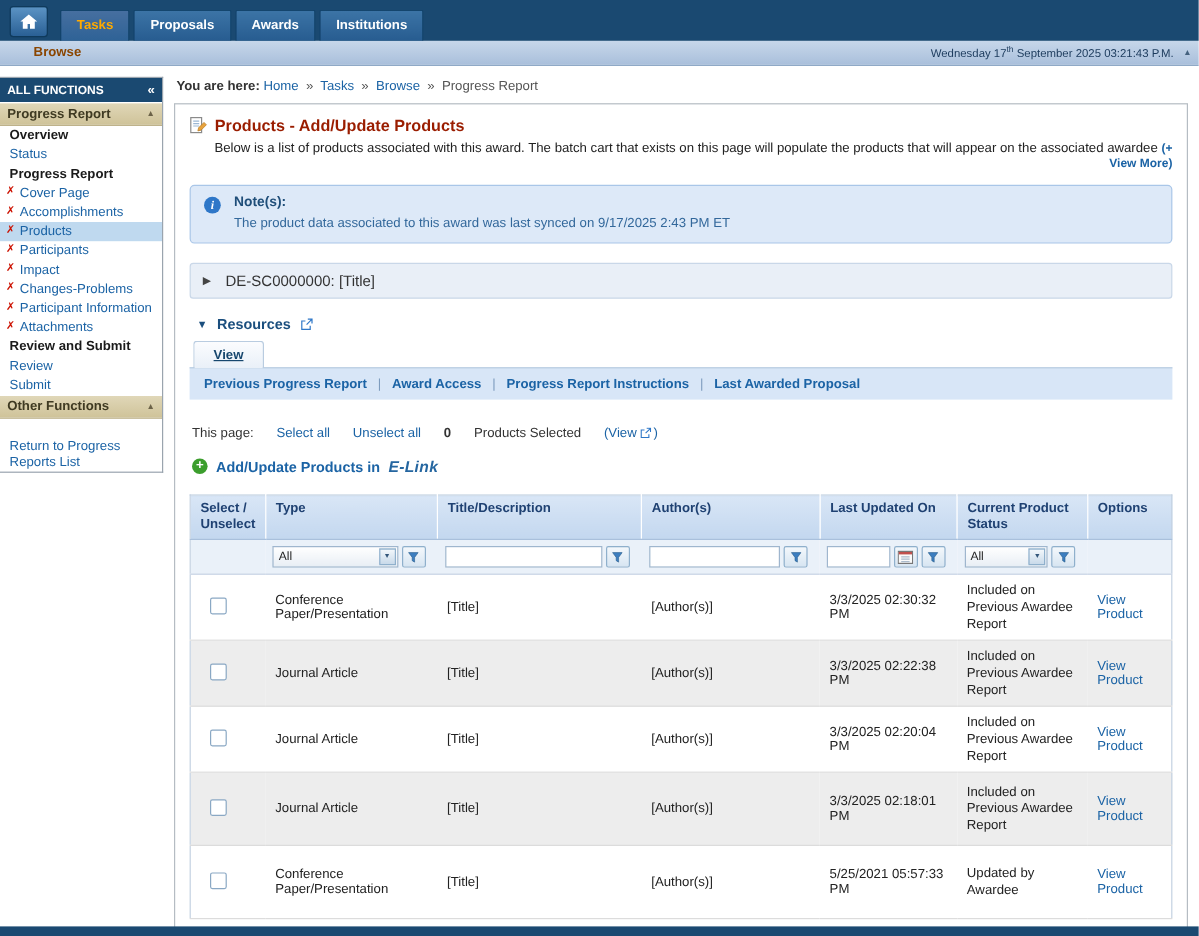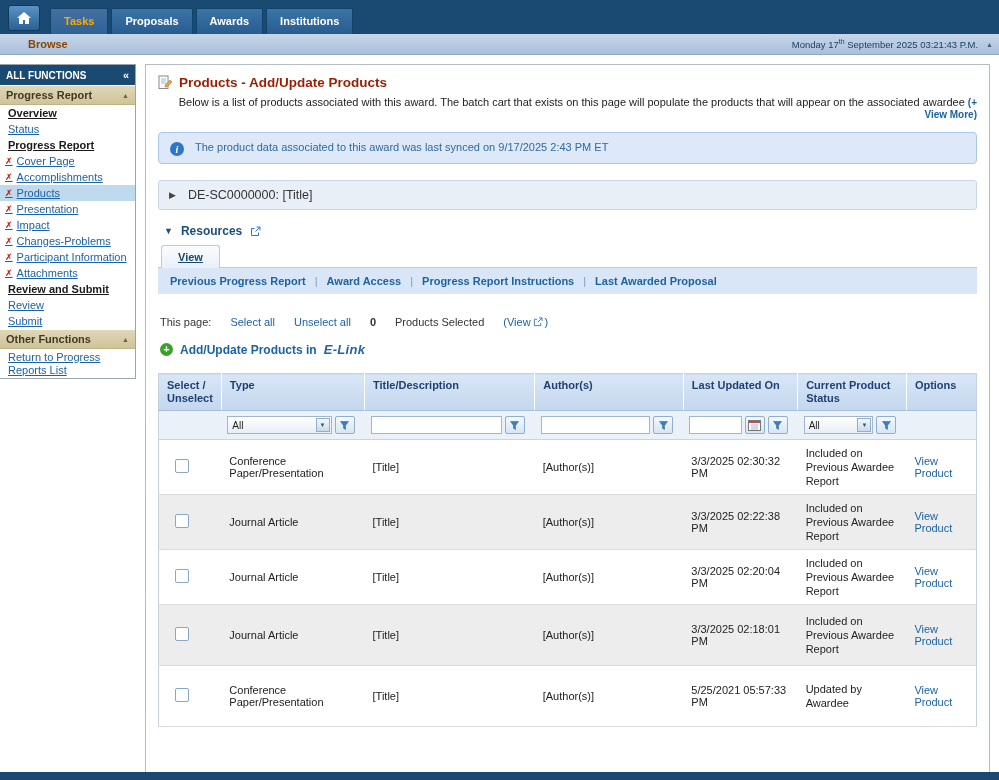--- a/index.html
+++ b/index.html
@@ -55,27 +55,27 @@
     padding:4px 6px; display:flex; justify-content:space-between; align-items:center;
   }
   .sb-collapse { font-size:11px; cursor:pointer; }
   .sb-section {
     background:linear-gradient(#E0D7B8,#CFC399); color:#3F3A22; font-weight:bold;
     font-size:11px; padding:3px 6px; display:flex; justify-content:space-between;
     align-items:center; border-top:1px solid #fff; border-bottom:1px solid #BEB28B; cursor:pointer;
   }
   .sec-arrow { font-size:7px; color:#6B6248; }
   .sb-item {
-    font-size:11px; padding:1.5px 4px 1.5px 8px; display:flex; align-items:center; gap:4px;
-    color:#1B63A5; cursor:pointer; line-height:13px;text-decoration:underline;
+    font-size:11px; padding:1.5px 4px 1.5px 8px; display:flex; align-items:flex-start; gap:4px;
+    color:#1B63A5; cursor:pointer; line-height:13px;
   }
   .sb-item.bold { color:#1a1a1a; font-weight:bold; cursor:default; }
   .sb-item.has-icon { padding-left:5px; }
   .sb-item.selected { background:#BFD9EF; }
-  .sb-item.wrap { display:block; padding-right:6px; }
+  .sb-item.wrap { display:block; padding-right:6px;margin-top:15px; }
   .x-icon { color:#CC1100; font-size:9px; font-weight:bold; line-height:9px; }
 
   
   .main { flex:1; margin:0 9px 0 9px; min-width:0; }
   .breadcrumb { font-size:11px; padding:2px 2px 8px 2px; color:#444; }
   .breadcrumb .bc-prefix { font-weight:bold; color:#333; }
   .bc-sep { color:#555; margin:0 3px; }
   .bc-current { color:#555; }
 
   .panel {
@@ -205,21 +205,21 @@
     <div class="tab active">Tasks</div>
     <div class="tab">Proposals</div>
     <div class="tab">Awards</div>
     <div class="tab">Institutions</div>
   </nav>
 </header>
 
 <div class="subbar">
   <span class="browse-label">Browse</span>
   <div class="subbar-right">
-    <span class="datetime"><span>Monday 17</span><sup>th</sup><span> September 2025 03:21:43 P.M.</span></span>
+    <span class="datetime"><span>Wednesday 17</span><sup>th</sup><span> September 2025 03:21:43 P.M.</span></span>
     <span class="subbar-collapse">▲</span>
   </div>
 </div>
 
 <div class="content-row">
 
   <aside class="sidebar">
     <div class="sb-header">
       <span>ALL FUNCTIONS</span>
       <span class="sb-collapse">«</span>
@@ -246,21 +246,21 @@
     <div class="sb-item has-icon">
         <span class="x-icon">✗</span>
         <span>Accomplishments</span>
       </div>
     <div class="sb-item has-icon selected">
         <span class="x-icon">✗</span>
         <span>Products</span>
       </div>
     <div class="sb-item has-icon">
         <span class="x-icon">✗</span>
-        <span>Presentation</span>
+        <span>Participants</span>
       </div>
     <div class="sb-item has-icon">
         <span class="x-icon">✗</span>
         <span>Impact</span>
       </div>
     <div class="sb-item has-icon">
         <span class="x-icon">✗</span>
         <span>Changes-Problems</span>
       </div>
     <div class="sb-item has-icon">
@@ -283,38 +283,49 @@
 
     <div class="sb-section">
       <span>Other Functions</span>
       <span class="sec-arrow">▲</span>
     </div>
     <div class="sb-item wrap"><span>Return to Progress Reports List</span></div>
   </aside>
 
   <main class="main">
 
+    <div class="breadcrumb">
+      <span class="bc-prefix">You are here:</span>
+      <a class="lnk">Home</a>
+      <span class="bc-sep">»</span>
+      <a class="lnk">Tasks</a>
+      <span class="bc-sep">»</span>
+      <a class="lnk">Browse</a>
+      <span class="bc-sep">»</span>
+      <span class="bc-current">Progress Report</span>
+    </div>
 
     <div class="panel">
 
       <div class="title-row">
         <svg width="15" height="15" viewBox="0 0 15 15">
             <rect x="1" y="1" width="9" height="12.5" fill="#fff" stroke="#8A8A8A"></rect>
             <line x1="3" y1="4" x2="8" y2="4" stroke="#9BB7D4"></line>
             <line x1="3" y1="6" x2="8" y2="6" stroke="#9BB7D4"></line>
             <line x1="3" y1="8" x2="8" y2="8" stroke="#9BB7D4"></line>
             <path d="M7.5 9.5l4.5-4.5 2 2-4.5 4.5-2.6.6.6-2.6z" fill="#E8A33D" stroke="#B97A1E" stroke-width="0.6"></path>
           </svg>
         <h1 class="page-title">Products - Add/Update Products</h1>
       </div>
 
       <p class="intro"><span>Below is a list of products associated with this award. The batch cart that exists on this page will populate the products that will appear on the associated awardee</span><a class="view-more">(+ View More)</a></p>
 
       <div class="note-box">
         <span class="info-icon">i</span>
+        <div class="note-title">Note(s):</div>
         <div class="note-text">The product data associated to this award was last synced on 9/17/2025 2:43 PM ET</div>
       </div>
 
       <div class="award-bar">
         <span class="tri">▶</span>
         <span>DE-SC0000000: [Title]</span>
       </div>
 
       <div>
         <div class="res-header">

